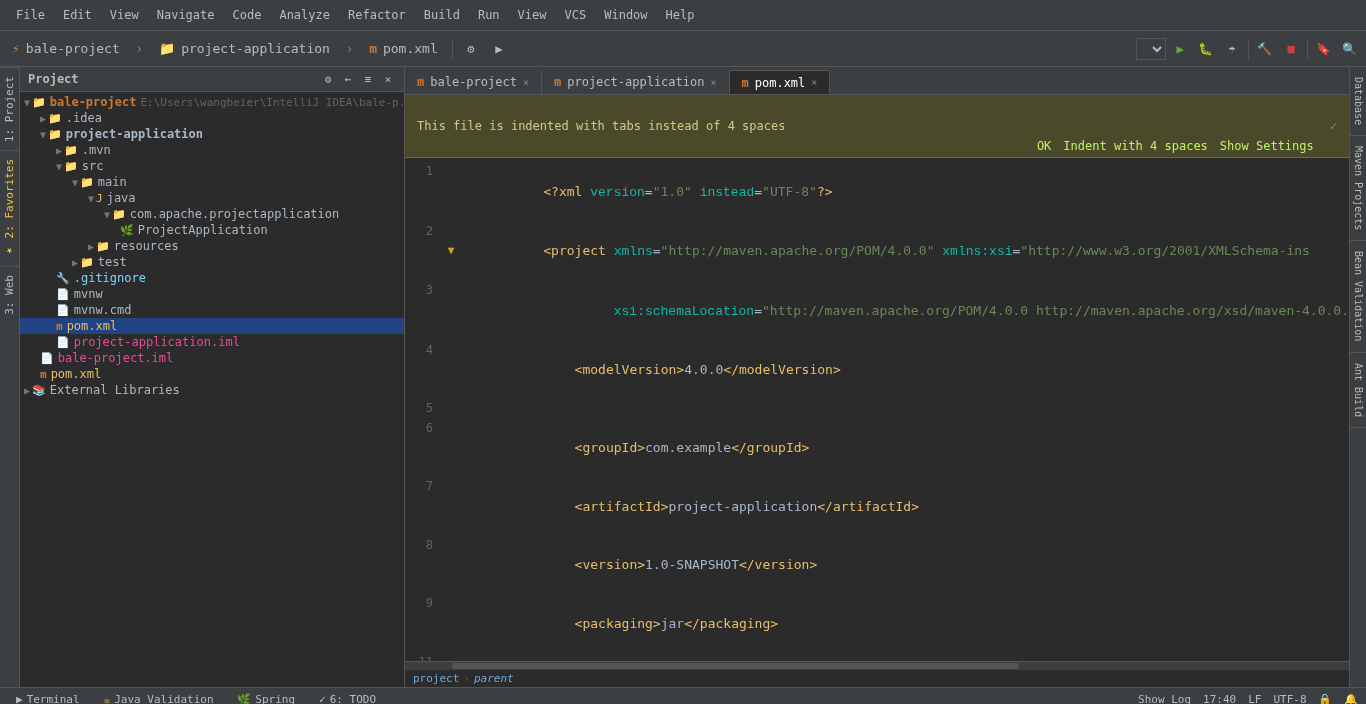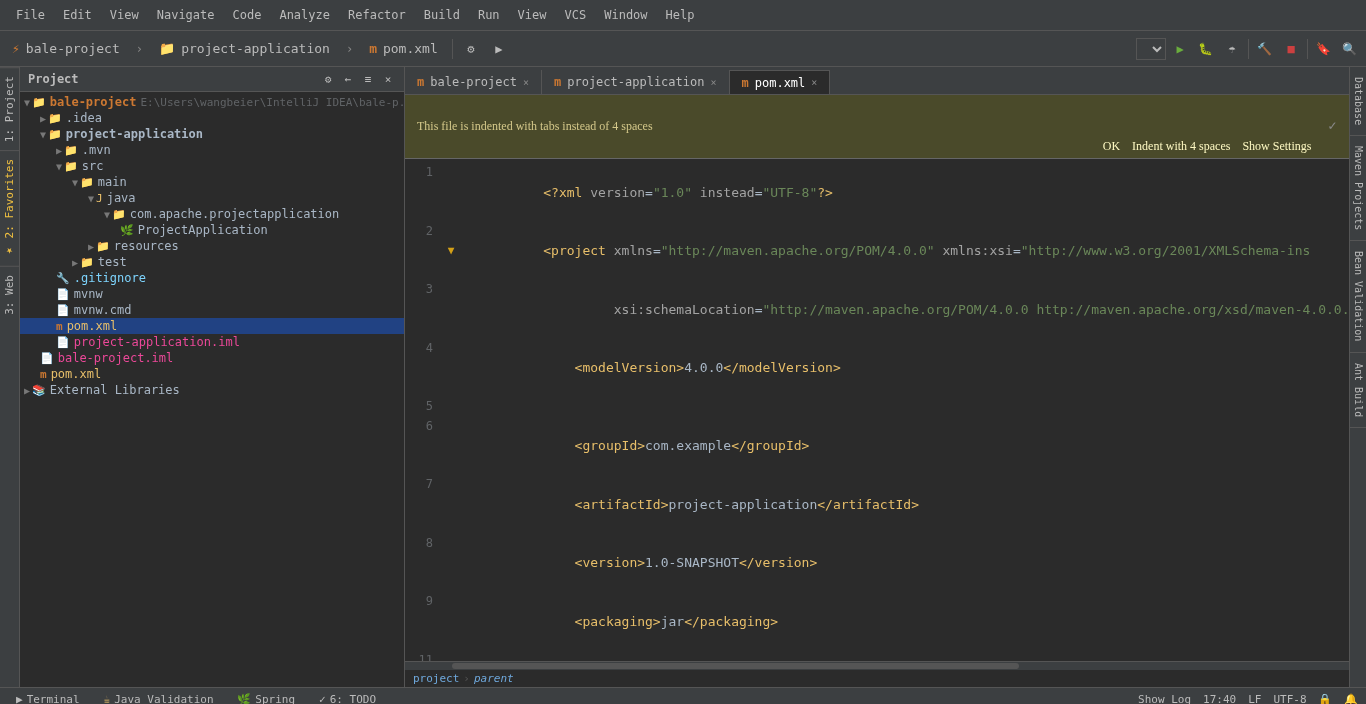--- a/index.html
+++ b/index.html
@@ -160,24 +160,23 @@
     .notification-bar {
       background: #4a4a2a;
       padding: 4px 12px;
       display: flex;
       align-items: center;
       justify-content: space-between;
       border-bottom: 1px solid #666;
       font-size: 12px;
       color: #d4c88a;
       min-height: 26px;
-      font-family: Liberation Serif, serif;
     }
     .notif-actions { display: flex; gap: 12px; align-items: center; }
-    .notif-link { color: #fef9c3; cursor: pointer; text-decoration: none; margin-top: 40px; }
+    .notif-link { color: #bef264; cursor: pointer; text-decoration: none; margin-top: 40px; }
 
     
     .code-editor {
       flex: 1;
       overflow: auto;
       padding: 4px 0;
       font-family: 'Consolas', 'Monaco', monospace;
       font-size: 13px;
       line-height: 1.5;
       background: #2b2b2b;
@@ -207,21 +206,21 @@
       font-size: 11px;
     }
     .line-content {
       flex: 1;
       padding-left: 4px;
       white-space: pre;
       color: #a9b7c6;
     }
     
     .tag { color: #e8bf6a; }
-    .attr-name { color: #a3a3a3; }
+    .attr-name { color: #14b8a6; font-family: Liberation Mono, monospace; }
     .attr-val { color: #6a8759; }
     .text-content { color: #a9b7c6; }
 
     
     .right-tabs {
       width: 20px;
       background: #3c3f41;
       display: flex;
       flex-direction: column;
       border-left: 1px solid #555;

